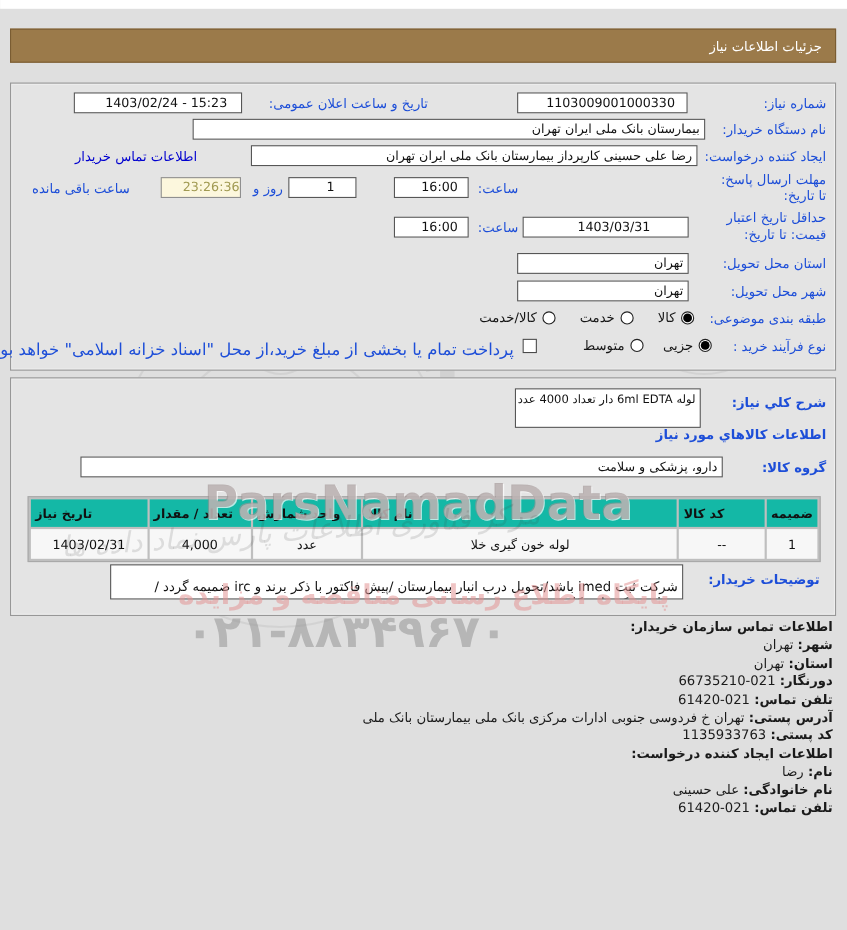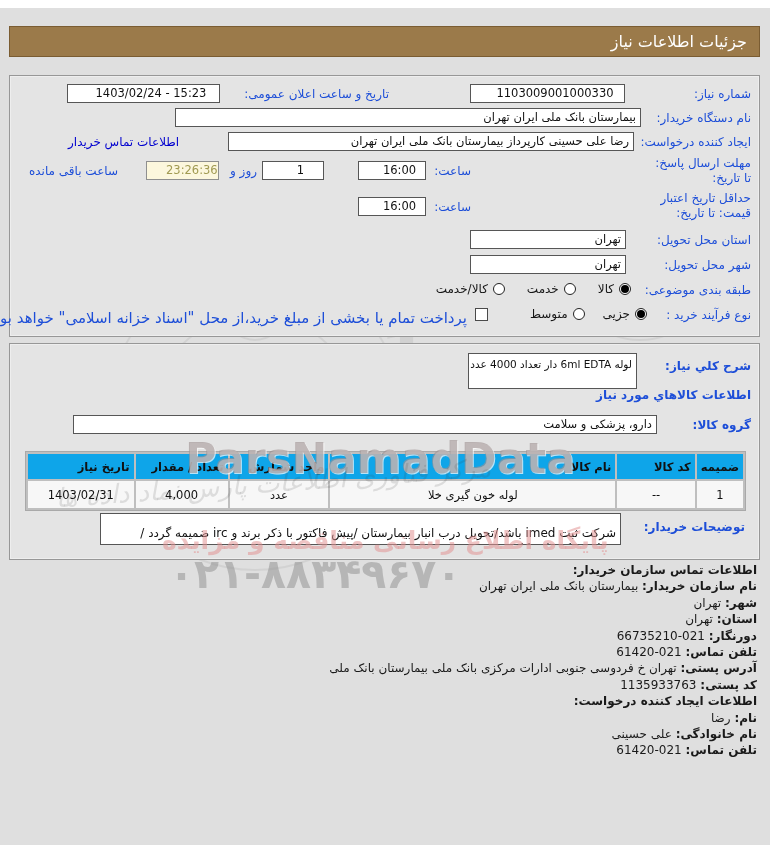--- a/index.html
+++ b/index.html
@@ -6,21 +6,21 @@
   body{
     width:770px;height:845px;overflow:hidden;position:relative;
     background:#dfdfdf;
     font-family:"DejaVu Sans",sans-serif;
     font-size:12px;color:#161616;direction:rtl;
   }
   .topstrip{position:absolute;top:0;left:0;width:770px;height:8px;background:#ffffff;}
   .titlebar{
     position:absolute;left:9px;top:26px;width:751px;height:31px;box-sizing:border-box;
     background:#9b7a4a;border:1px solid #7a5c32;color:#fff;
-    display:flex;align-items:center;padding:0 12px;font-size:16px;
+    display:flex;align-items:center;padding:0 12px;font-size:12px;
   }
   .panel{
     position:absolute;left:9px;width:751px;box-sizing:border-box;
     background:#e4e4e4;border:1px solid #979797;
     box-shadow:inset 0 0 0 1px #eeeeee;
   }
   #panel1{top:75px;height:262px;}
   #panel2{top:343px;height:217px;}
   .lbl{position:absolute;white-space:nowrap;font-size:12px;color:#1d4ed8;}
   .lbl.b{font-weight:bold;}
@@ -46,22 +46,22 @@
   .chk{
     position:absolute;width:13px;height:13px;border:1px solid #4a4a4a;background:#fff;
     box-sizing:border-box;
   }
   
   .gtable{
     position:absolute;border-collapse:separate;border-spacing:2px;
     background:#bfbfbf;border:1px solid #a9a9a9;direction:rtl;
   }
   .gtable th{
-    background:#0ea5e9;font-weight:bold;font-size:11.5px;color:#111;
-    height:25px;padding:0 4px;text-align:right;white-space:nowrap;
+    background:#14b8a6;font-weight:bold;font-size:11.5px;color:#111;
+    height:25px;padding:0 4px;text-align:left;white-space:nowrap;
   }
   .gtable td{
     background:#f7f7f7;font-size:11.5px;color:#111;height:27px;
     padding:0 4px;text-align:center;white-space:nowrap;
   }
   
   .contact{
     position:absolute;top:562px;right:13px;text-align:right;line-height:16.4px;
     font-size:12px;color:#1a1a1a;
   }
@@ -120,20 +120,21 @@
 
   <span class="lbl wrap" style="right:8px;top:80px;width:104px">مهلت ارسال پاسخ: تا تاریخ:</span>
   <span class="lbl" style="right:288px;top:88px">ساعت:</span>
   <div class="ibox center ltr" style="left:348px;top:85px;width:68px">16:00</div>
   <div class="ibox center ltr" style="left:252px;top:85px;width:62px">1</div>
   <span class="lbl" style="right:502px;top:88px">روز و</span>
   <div class="ibox countdown ltr" style="left:136px;top:85px;width:73px">23:26:36</div>
   <span class="lbl" style="left:19px;top:88px">ساعت باقی مانده</span>
 
   <span class="lbl wrap" style="right:8px;top:115px;width:104px">حداقل تاریخ اعتبار قیمت: تا تاریخ:</span>
+  <div class="ibox center ltr" style="left:465px;top:121px;width:151px">1403/03/31</div>
   <span class="lbl" style="right:288px;top:124px">ساعت:</span>
   <div class="ibox center ltr" style="left:348px;top:121px;width:68px">16:00</div>
 
   <span class="lbl" style="right:8px;top:157px">استان محل تحویل:</span>
   <div class="ibox" style="left:460px;top:154px;width:156px">تهران</div>
 
   <span class="lbl" style="right:8px;top:182px">شهر محل تحویل:</span>
   <div class="ibox" style="left:460px;top:179px;width:156px">تهران</div>
 
   <span class="lbl" style="right:8px;top:207px">طبقه بندی موضوعی:</span>
@@ -207,21 +208,20 @@
       </tr>
     </tbody>
   </table>
 
   <span class="lbl b" style="right:14px;top:176px">توضیحات خریدار:</span>
   <div class="ibox" style="left:90px;top:169px;width:521px;height:32px;line-height:15px;font-size:12px;white-space:normal;padding:12px 4px">شرکت ثبت imed باشد/تحویل درب انبار بیمارستان /پیش فاکتور با ذکر برند و irc ضمیمه گردد /پرداخت یک ماهه کاری</div>
 </div>
 
 <div class="contact z3">
   <div class="hd">اطلاعات تماس سازمان خریدار:</div>
-  <div><b>نام سازمان خریدار:</b> <span>بیمارستان بانک ملی ایران تهران</span></div>
   <div><b>شهر:</b> <span>تهران</span></div>
   <div><b>استان:</b> <span>تهران</span></div>
   <div><b>دورنگار:</b> <span class="ltr">66735210-021</span></div>
   <div><b>تلفن تماس:</b> <span class="ltr">61420-021</span></div>
   <div><b>آدرس پستی:</b> <span>تهران خ فردوسی جنوبی ادارات مرکزی بانک ملی بیمارستان بانک ملی</span></div>
   <div><b>کد پستی:</b> <span class="ltr">1135933763</span></div>
   <div class="hd">اطلاعات ایجاد کننده درخواست:</div>
   <div><b>نام:</b> <span>رضا</span></div>
   <div><b>نام خانوادگی:</b> <span>علی حسینی</span></div>
   <div><b>تلفن تماس:</b> <span class="ltr">61420-021</span></div>

